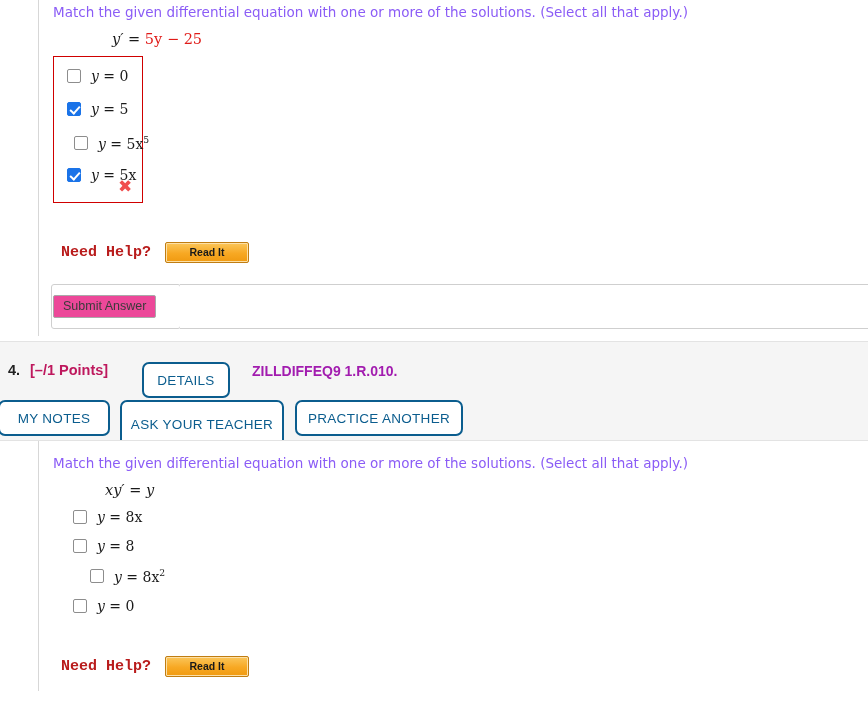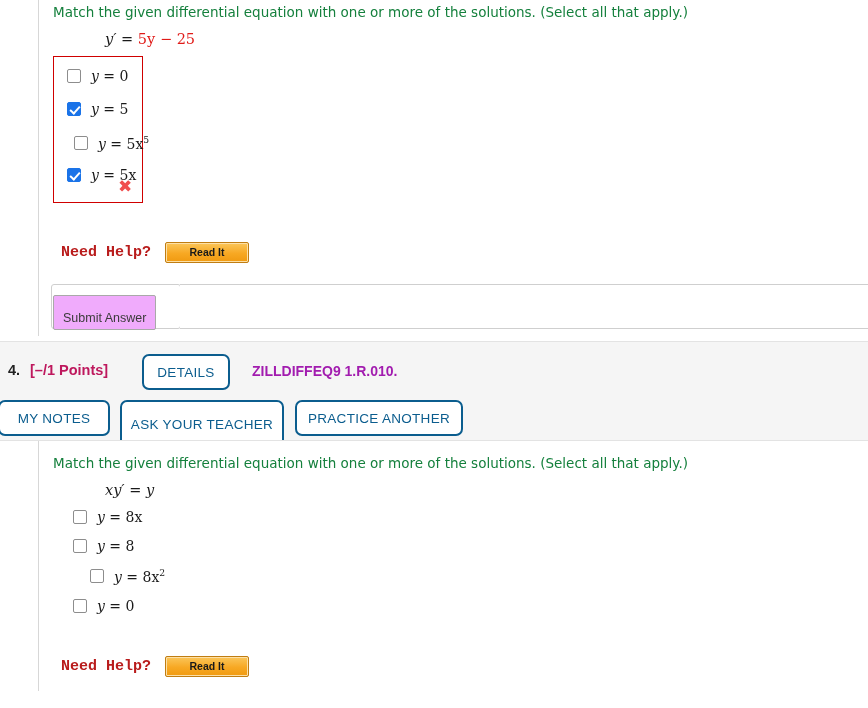--- a/index.html
+++ b/index.html
@@ -22,21 +22,21 @@
     left: 38px;
     width: 830px;
     border-left: 1px solid #d7d7d7;
     background: #ffffff;
   }
   #q3-body { top: -8px; height: 344px; border-left: 1px solid #d7d7d7; }
 
   .prompt {
     position: absolute;
     font-size: 13.5px;
-    color: #15803d;
+    color: #8b5cf6;
     white-space: nowrap;
   }
   .equation {
     position: absolute;
     font-family: "DejaVu Serif", serif;
     font-size: 14.5px;
     font-style: italic;
     color: #1a1a1a;
     white-space: nowrap;
   }
@@ -127,25 +127,25 @@
 
   
   .submit-wrap {
     position: absolute;
     border: 1px solid #cfcfcf;
     border-radius: 3px;
     background: #ffffff;
   }
   .submit-btn {
     position: absolute;
-    padding: 15px 9px 4px 9px;
+    padding: 3px 9px 4px 9px;
     font-size: 12.5px;
     font-family: "Liberation Sans", sans-serif;
     color: #3b3b3b;
-    background: #f0abfc;
+    background: #ec4899;
     border: 1px solid #a9a9a9;
     border-radius: 2px;
     cursor: pointer;
     white-space: nowrap;
   }
   .submit-right {
     position: absolute;
     border: 1px solid #cfcfcf;
     border-left: none;
     background: #ffffff;
@@ -207,21 +207,21 @@
 </style>
 </head>
 <body>
 
 <div id="page">
 
   <div class="q-body" id="q3-body">
 
     <div class="prompt" style="left:14px; top:12px;">Match the given differential equation with one or more of the solutions. (Select all that apply.)</div>
 
-    <div class="equation" style="left:66px; top:39px;">
+    <div class="equation" style="left:73px; top:39px;">
       <span>y′ = </span><span class="red">5y − 25</span>
     </div>
 
     <div class="answer-box" style="left:14px; top:64px; width:90px; height:147px;">
 
       <div class="opt-row" style="left:13px; top:11px;">
         <span class="cbox"></span>
         <span class="opt-label"><span>y = </span><span class="num">0</span></span>
       </div>
 
@@ -253,21 +253,21 @@
     <div class="submit-btn" style="left:14px; top:303px;">Submit Answer</div>
   </div>
 
   <div class="sec-divider" style="top:341px;"></div>
   <div class="q-header" style="top:342px; height:98px;">
 
     <div class="q-num" style="left:8px; top:20px;">4.</div>
 
     <div class="q-points" style="left:30px; top:20px;">[–/1 Points]</div>
 
-    <div class="pill" style="left:142px; top:12px; width:88px; height:36px;">DETAILS</div>
+    <div class="pill" style="left:142px; top:20px; width:88px; height:36px;">DETAILS</div>
 
     <div class="q-code" style="left:252px; top:21px;">ZILLDIFFEQ9 1.R.010.</div>
 
     <div class="pill" style="left:-2px; top:58px; width:112px; height:36px;">MY NOTES</div>
 
     <div class="pill" style="left:120px; top:58px; width:164px; height:48px;">ASK YOUR TEACHER</div>
 
     <div class="pill" style="left:295px; top:58px; width:168px; height:36px;">PRACTICE ANOTHER</div>
   </div>
   <div class="sec-divider" style="top:440px;"></div>

